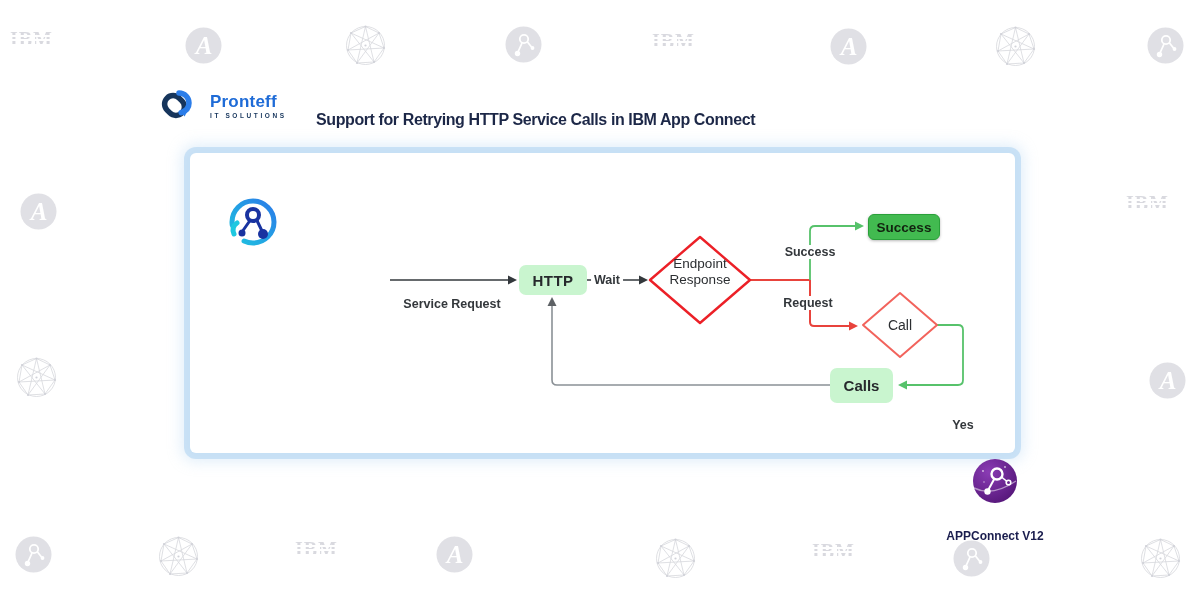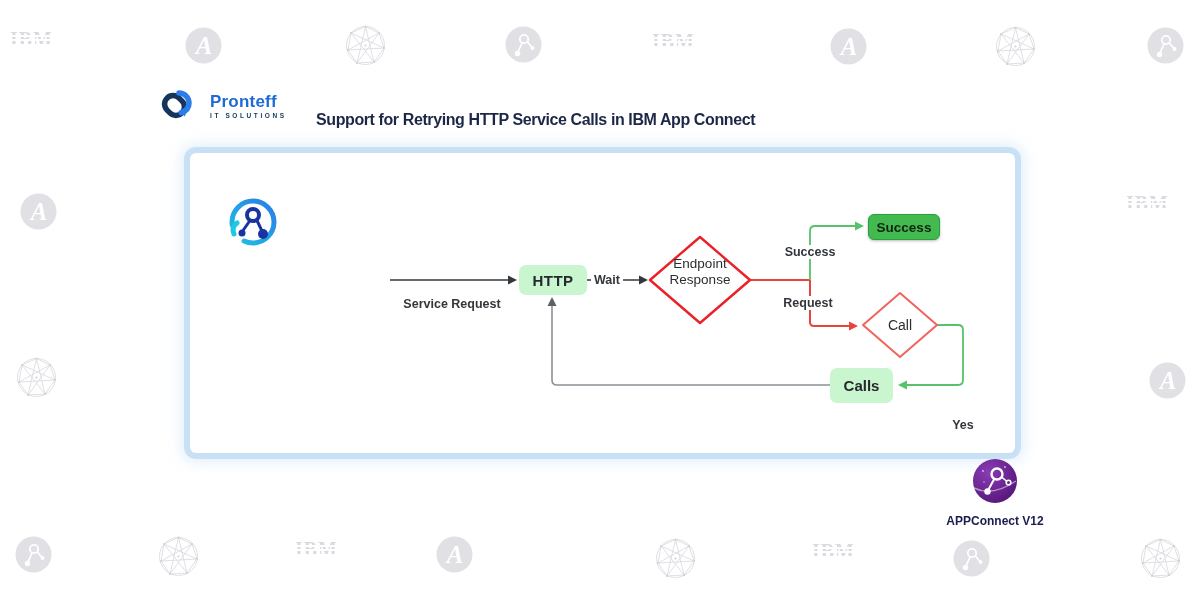--- a/index.html
+++ b/index.html
@@ -62,21 +62,21 @@
   .lbl-call{left:417px;top:127px;}
   .lbl-success{left:620px;top:99px;}
   .lbl-failure{left:618px;top:150px;}
   .lbl-yes{left:773px;top:224px;margin-top:48px;}
 
   .panel-icon{position:absolute;left:34px;top:42px;z-index:2;}
 
   
   .badge{position:absolute;left:935px;top:458px;width:120px;z-index:2;
          display:flex;flex-direction:column;align-items:center;}
-  .badge-label{margin-top:6px;font-size:12px;font-weight:bold;color:#1a1d4e;}
+  .badge-label{margin-top:21px;font-size:12px;font-weight:bold;color:#1a1d4e;}
 </style>
 </head>
 <body>
 
 <div class="canvas">
 
   <div class="wm-layer" id="wm-layer">
       <div class="wm" style="left: 10px; top: 28px;"><span class="wm-ibm">IBM</span></div>
       <div class="wm" style="left: 185px; top: 27px;"><svg width="37" height="37" viewBox="0 0 37 37">
           <circle cx="18.5" cy="18.5" r="18" fill="#dfdfe4"></circle>

